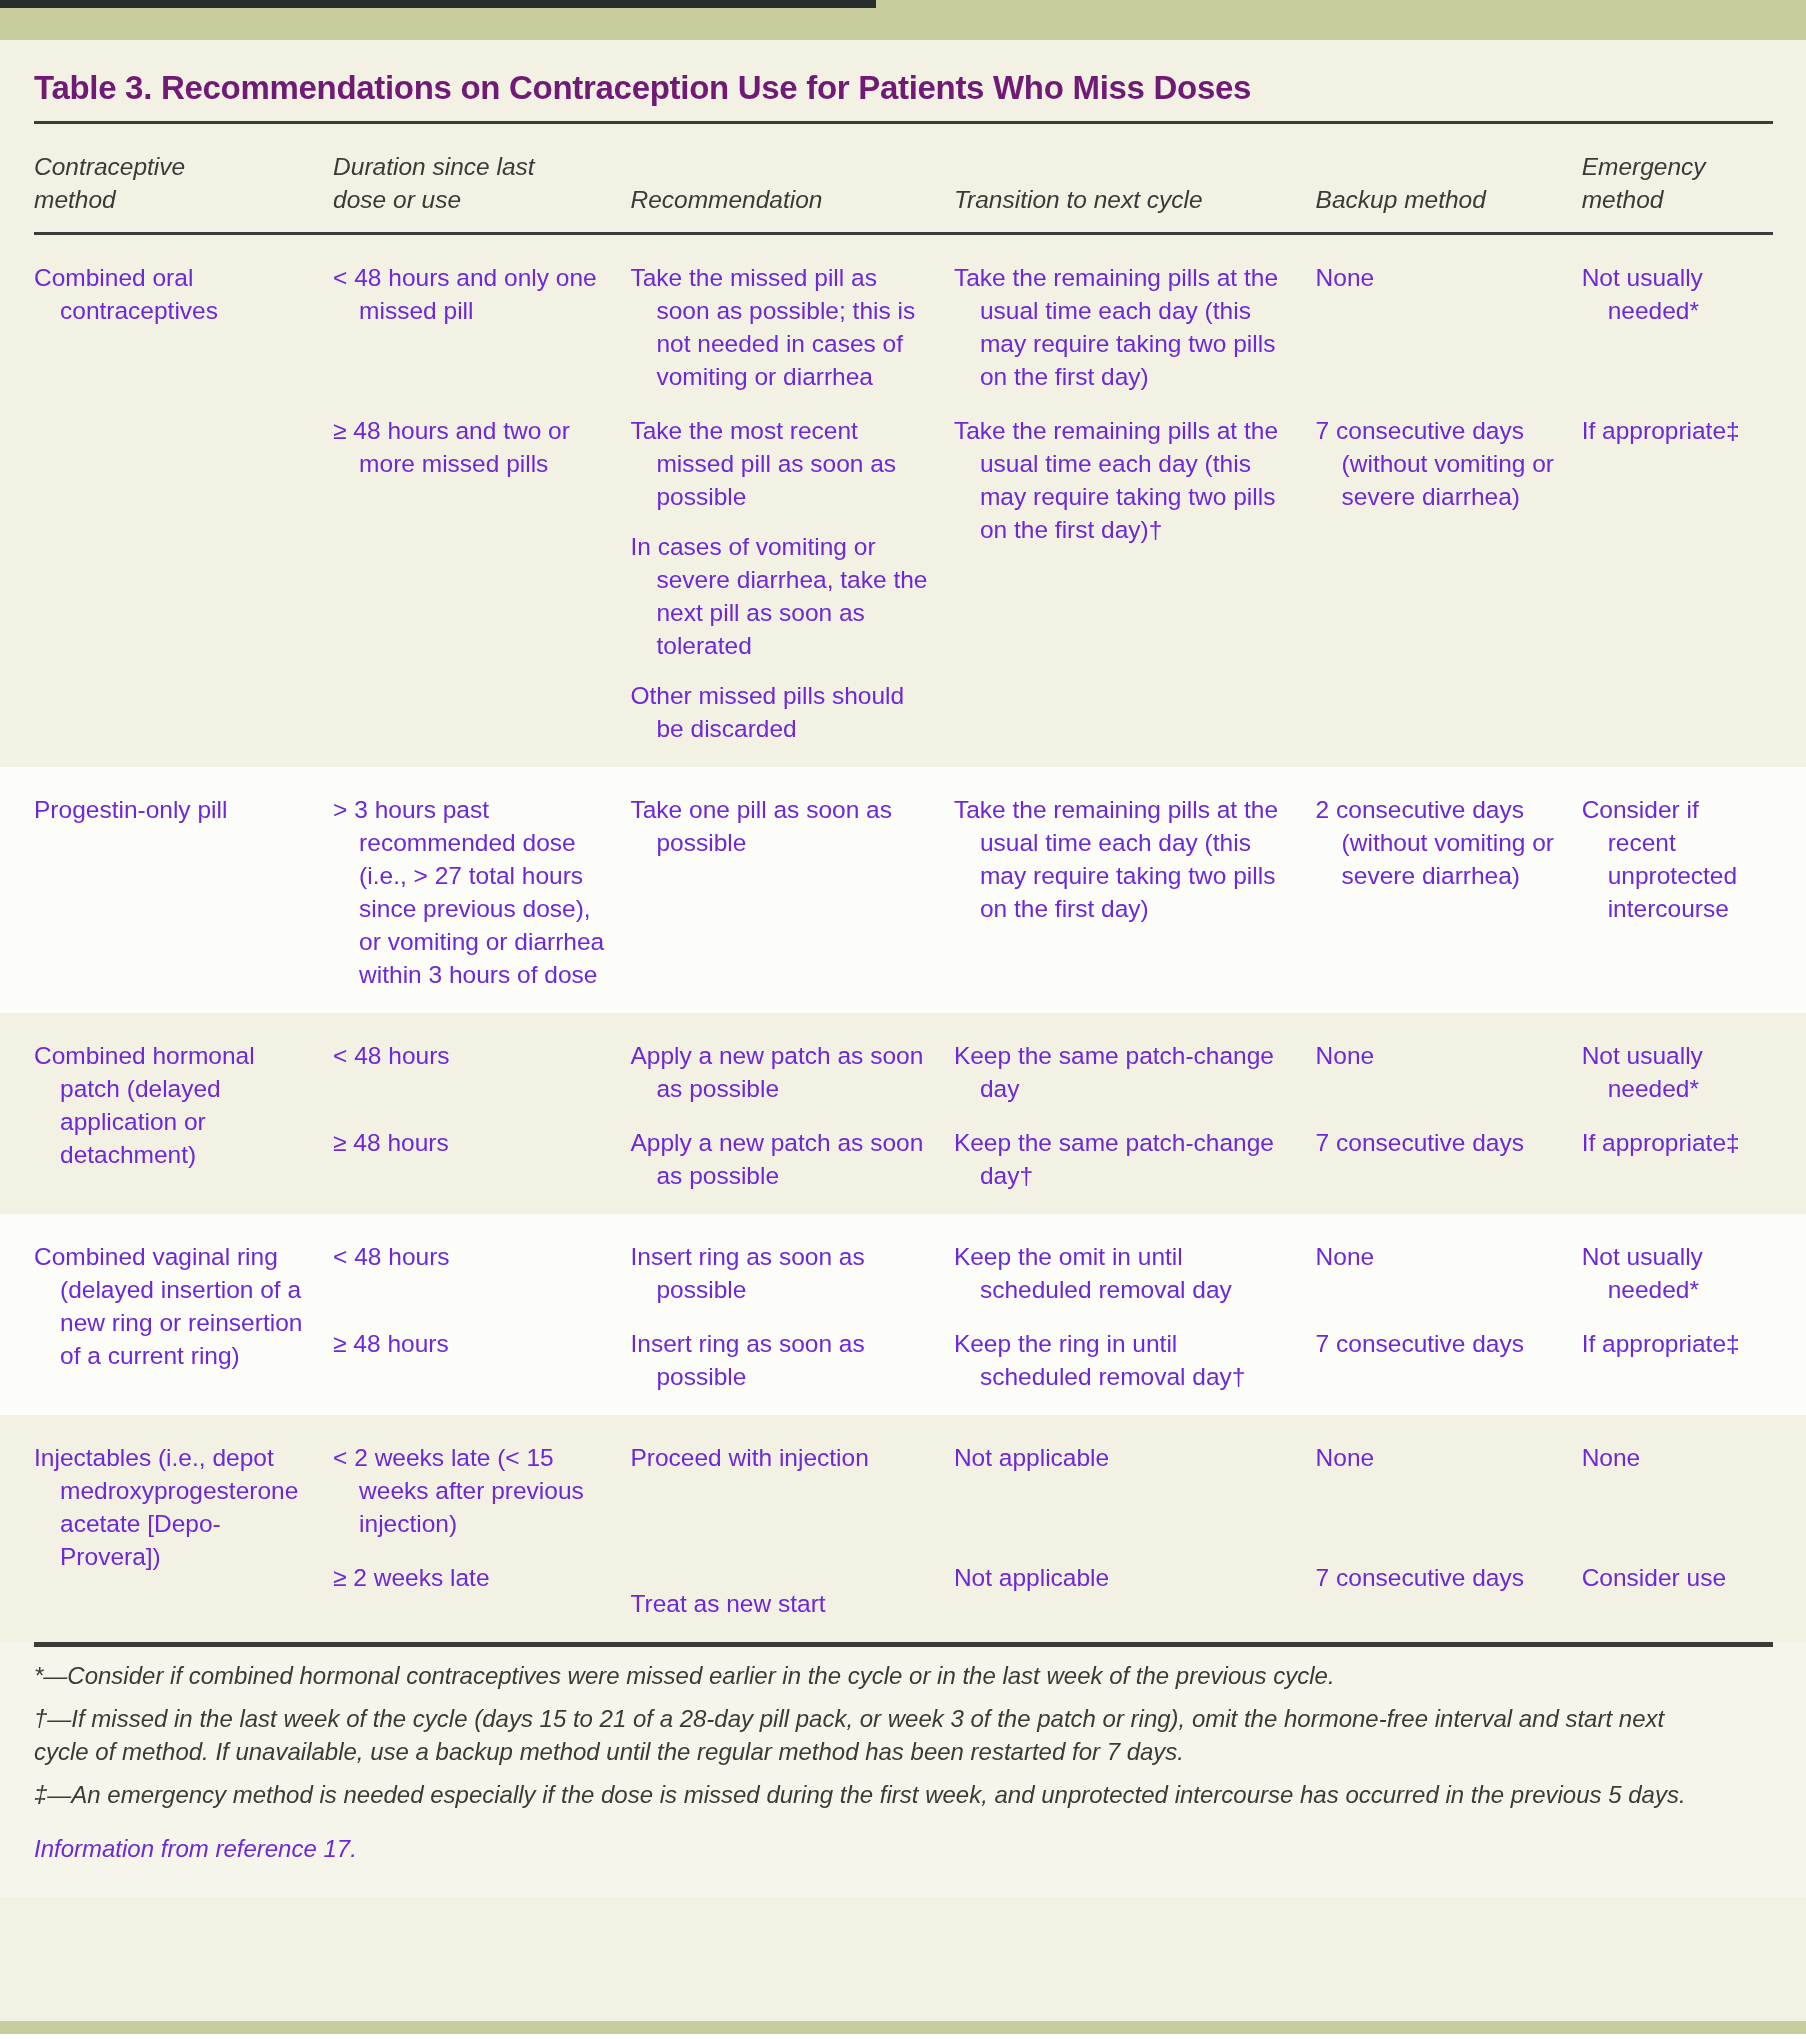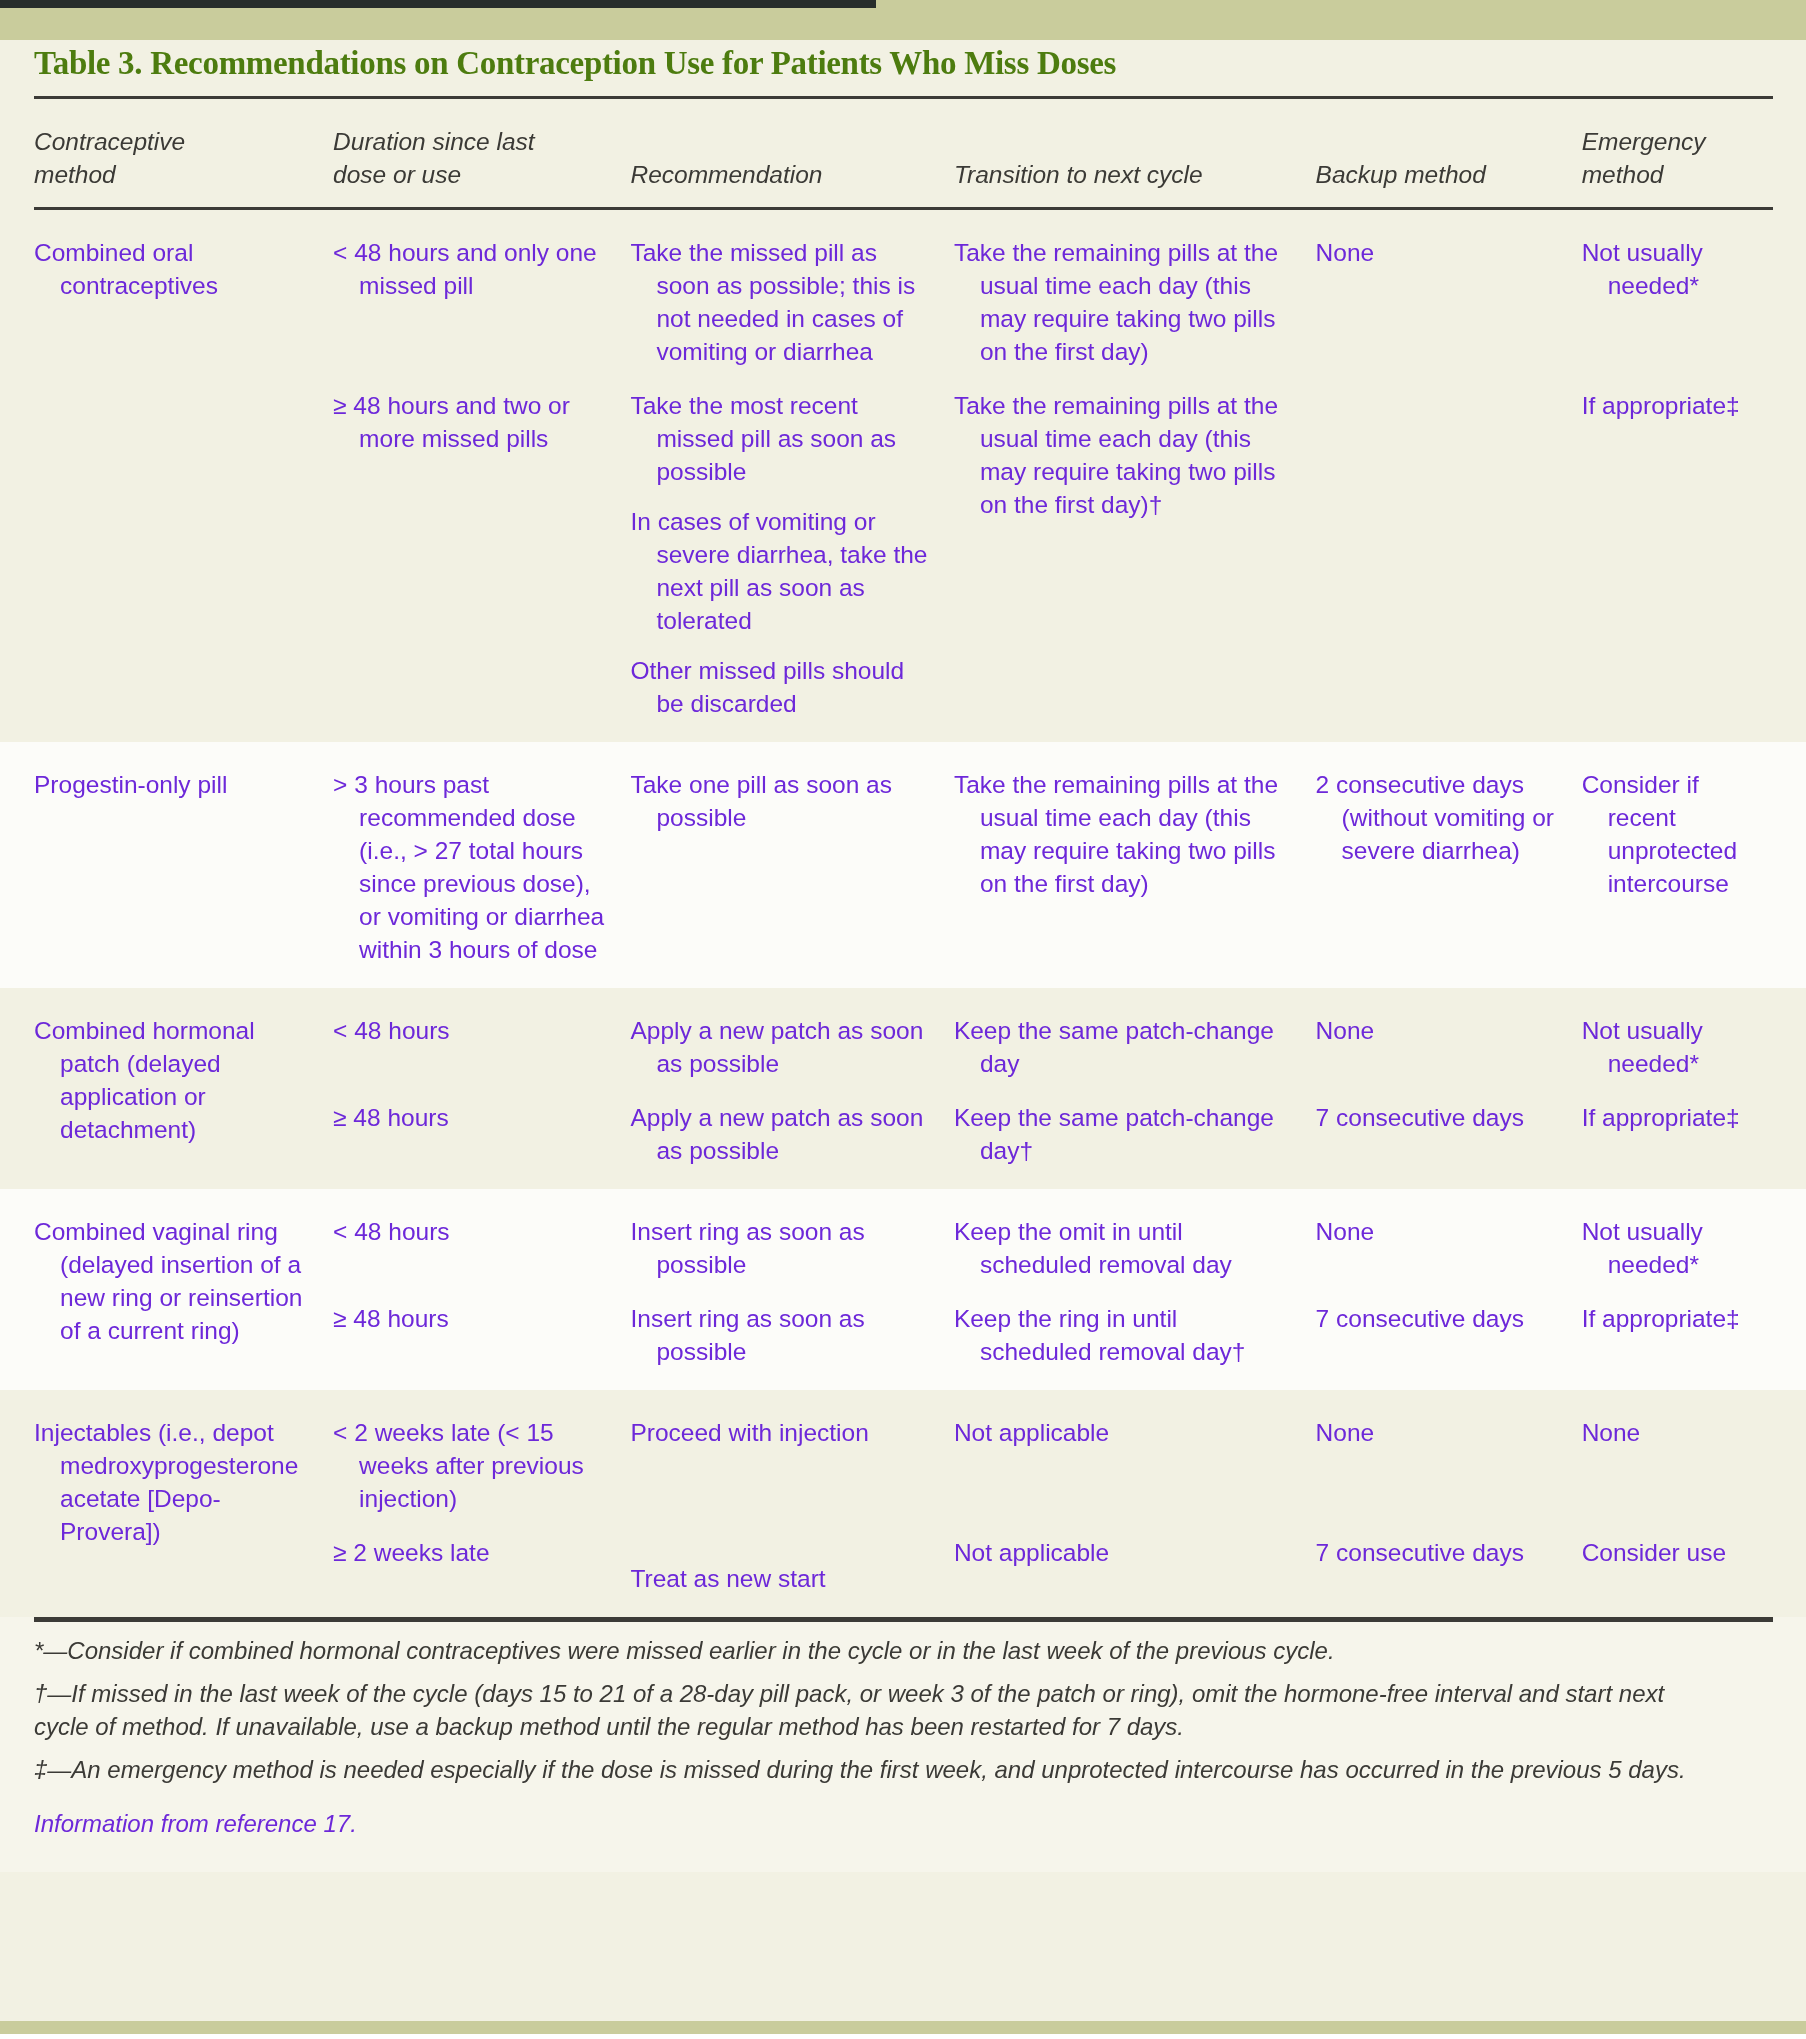--- a/index.html
+++ b/index.html
@@ -14,24 +14,23 @@
   .top-dark{position:absolute;left:0;top:0;height:7.7px;width:48.5%;background:#272d2b;}
   .card{
     background:#f2f1e3;
     padding:0 34px;
     box-sizing:border-box;
     flex:1 1 auto;
     --cols:17.2% 17.1% 18.6% 20.8% 15.3% 1fr;
     color:#3b3a36;
   }
   .title{
-    padding-top:5px;
-    font-size:33px;font-weight:bold;color:#4d7c0f;
+    padding-top:29px;
+    font-size:33px;font-weight:bold;color:#701a75;
     letter-spacing:-0.3px;
-    font-family:Liberation Serif, serif;
   }
   .rule{height:3.4px;background:#3c3b37;}
   .rule.under-title{margin-top:13.8px;}
   .rule.bottom-rule{height:4.3px;}
   .header-row{
     display:grid;grid-template-columns:var(--cols);
     align-items:end;
     padding:26px 0 15.5px;
     font-style:italic;font-size:24.5px;line-height:33px;color:#3b3a36;
   }
@@ -114,20 +113,23 @@
           <p class="hang">≥ 48 hours and two or more missed pills</p>
         </div>
         <div class="cell" style="grid-area: 2 / 3;">
           <p class="hang">Take the most recent missed pill as soon as possible</p>
           <p class="hang">In cases of vomiting or severe diarrhea, take the next pill as soon as tolerated</p>
           <p class="hang">Other missed pills should be discarded</p>
         </div>
         <div class="cell" style="grid-area: 2 / 4;">
           <p class="hang">Take the remaining pills at the usual time each day (this may require taking two pills on the first day)†</p>
         </div>
+        <div class="cell" style="grid-area: 2 / 5;">
+          <p class="hang">7 consecutive days (without vomiting or severe diarrhea)</p>
+        </div>
         <div class="cell" style="grid-area: 2 / 6;">
           <p class="hang">If appropriate‡</p>
         </div>
       </div>
       <div class="trow white">
         <div class="cell hang" style="grid-area: 1 / 1 / span 1;">Progestin-only pill</div>
         <div class="cell" style="grid-area: 1 / 2;">
           <p class="hang">&gt; 3 hours past recommended dose (i.e., &gt; 27 total hours since previous dose), or vomiting or diarrhea within 3 hours of dose</p>
         </div>
         <div class="cell" style="grid-area: 1 / 3;">

